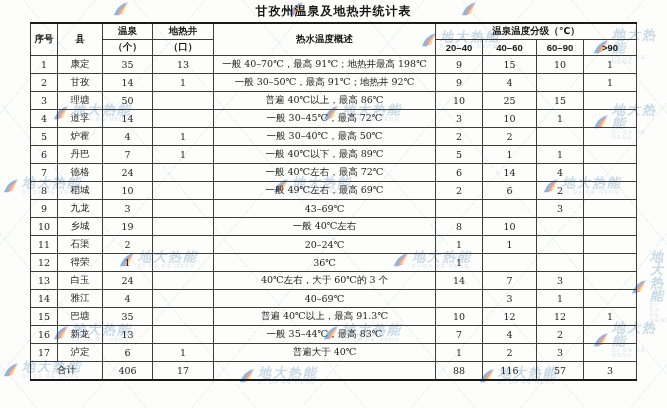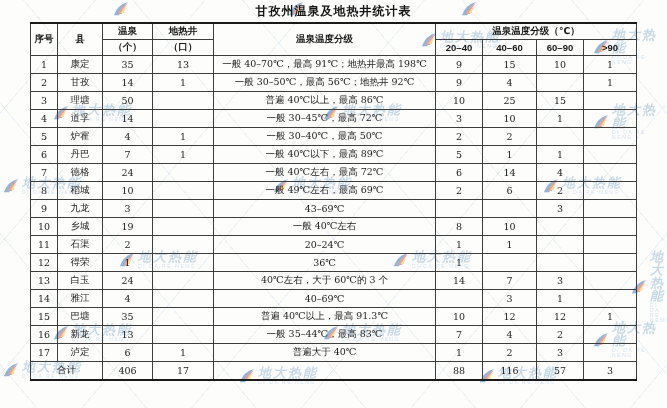--- a/index.html
+++ b/index.html
@@ -298,21 +298,21 @@
     <col style="width:54px">
       <col style="width:47px">
       <col style="width:53px">
   </colgroup>
   <thead>
     <tr>
       <th rowspan="2">序号</th>
       <th rowspan="2">县</th>
       <th>温泉</th>
       <th>地热井</th>
-      <th rowspan="2">温泉温度分级</th>
+      <th rowspan="2">热水温度概述</th>
       <th colspan="4">温泉温度分级（℃）</th>
     </tr>
     <tr>
       <th>（个）</th>
       <th>（口）</th>
       <th>20–40</th>
       <th>40–60</th>
       <th>60–90</th>
       <th>&gt;90</th>
     </tr>
@@ -327,21 +327,21 @@
         <td>9</td>
         <td>15</td>
         <td>10</td>
         <td>1</td>
       </tr>
       <tr>
         <td>2</td>
         <td>甘孜</td>
         <td>14</td>
         <td>1</td>
-        <td>一般 30–50℃，最高 56℃；地热井 92℃</td>
+        <td>一般 30–50℃，最高 91℃；地热井 92℃</td>
         <td>9</td>
         <td>4</td>
         <td></td>
         <td>1</td>
       </tr>
       <tr>
         <td>3</td>
         <td>理塘</td>
         <td>50</td>
         <td></td>

